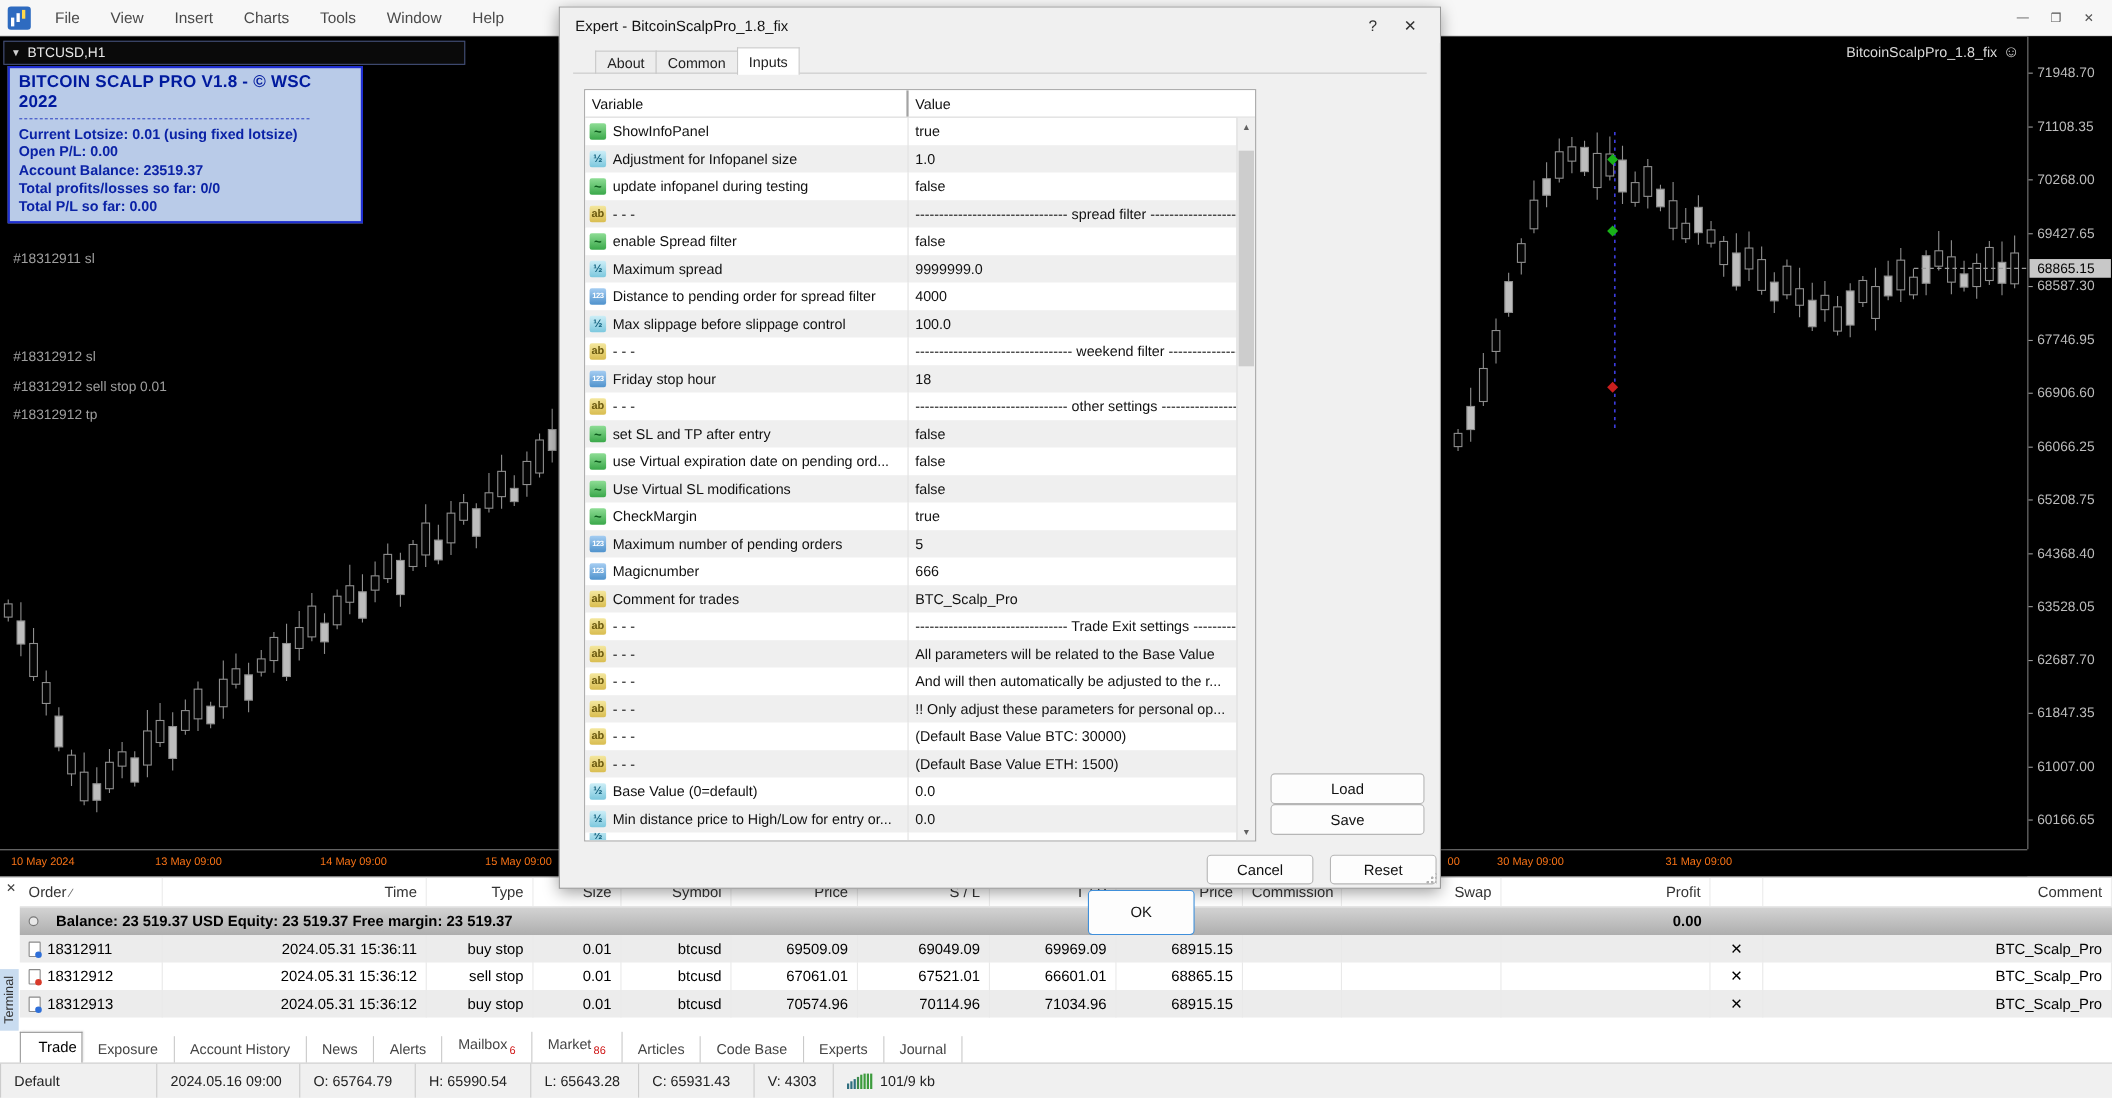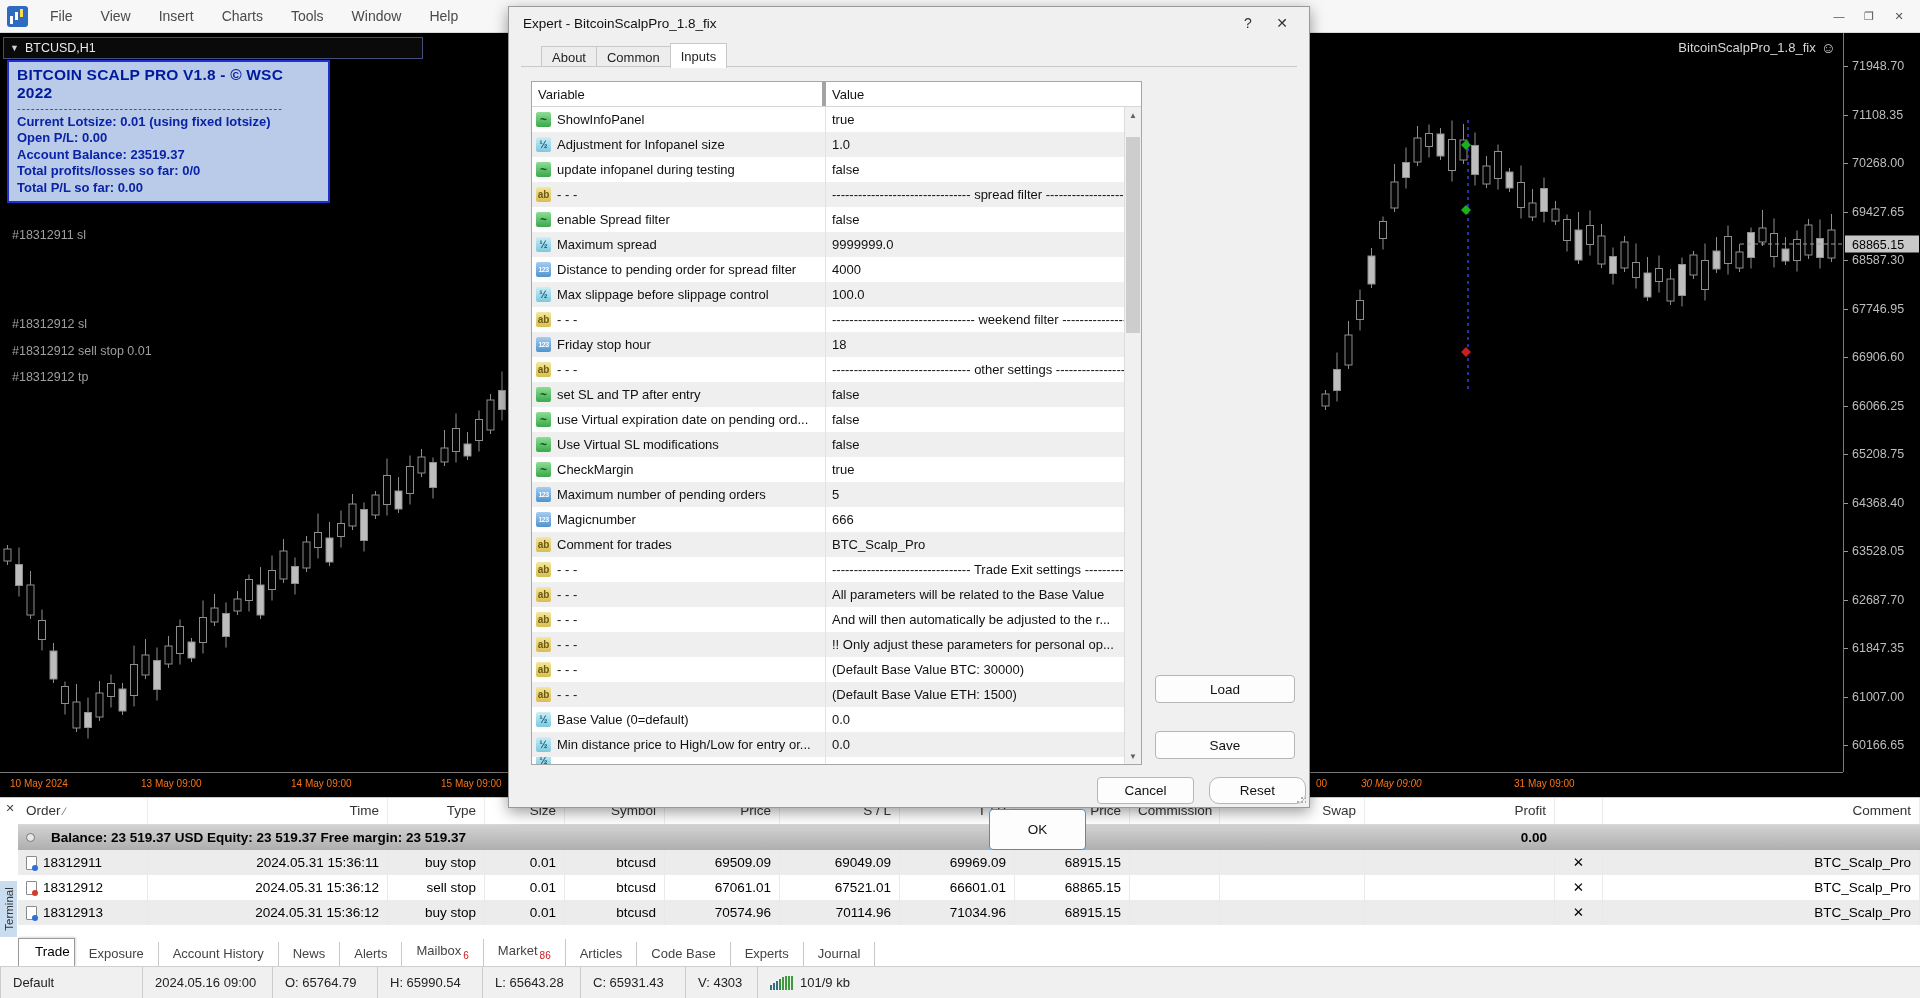--- a/index.html
+++ b/index.html
@@ -57,21 +57,21 @@
   .d-tabs { display:flex; padding-left:32px; height:24px; margin-top:4px; }
   .d-tab { font-size:13px; color:#222; padding:3px 10px 0 10px; border:1px solid #c8c8c8; border-bottom:none;
     background:#ededed; margin-right:-1px; height:21px; margin-top:3px; }
   .d-tab.active { background:#fff; height:25px; margin-top:0; position:relative; z-index:2; padding-top:5px; }
   .d-tabline { position:absolute; left:12px; right:12px; top:59px; border-top:1px solid #c8c8c8; }
 
   .d-table { position:absolute; left:22px; top:74px; width:611px; height:684px; background:#fff;
     border:1px solid #a6a6a6; overflow:hidden; }
   .dt-head { display:flex; height:25px; border-bottom:1px solid #d6d6d6; background:#fff; }
   .dt-head div { font-size:13px; color:#111; line-height:25px; }
-  .dt-h1 { width:294px; padding-left:6px; border-right:4px solid #a3a3a3; }
+  .dt-h1 { width:294px; padding-left:6px; border-right:2px solid #a3a3a3; }
   .dt-h2 { flex:1; padding-left:6px; }
   .drows { position:absolute; left:0; top:25px; right:17px; bottom:0; overflow:hidden; }
   .drow { display:flex; height:25px; background:#fff; }
   .drow.alt { background:#efefef; }
   .dname { width:294px; border-right:1px solid #e2e2e2; display:flex; align-items:center; gap:6px;
     padding-left:4px; font-size:13px; color:#111; white-space:nowrap; overflow:hidden; }
   .dval { flex:1; font-size:13px; color:#111; line-height:25px; padding-left:6px; white-space:nowrap; overflow:hidden; }
   .dicon { flex:0 0 15px; width:15px; height:15px; border-radius:2px; display:flex; align-items:center;
     justify-content:center; font-weight:bold; }
   .i-bool   { background:linear-gradient(#8edd95,#3aa84a); color:#0c5b1c; font-size:12px; }
@@ -80,24 +80,24 @@
   .i-string { background:linear-gradient(#f4e79e,#d9bd50); color:#6b5a10; font-size:10px; }
   .d-scroll { position:absolute; right:0; top:25px; bottom:0; width:17px; background:#f0f0f0;
     border-left:1px solid #dcdcdc; }
   .d-thumb { position:absolute; left:1px; top:30px; width:14px; height:196px; background:#cdcdcd; }
   .d-arrow { position:absolute; left:0; width:16px; height:16px; font-size:8px; color:#606060; display:flex;
     align-items:center; justify-content:center; }
   .d-arrow.up { top:0; } .d-arrow.down { bottom:0; }
 
   .btn { position:absolute; width:140px; height:28px; background:#fdfdfd; border:1px solid #b6b6b6;
     border-radius:4px; font-size:13.5px; color:#111; display:flex; align-items:center; justify-content:center; }
-  .btn-load { left:646px; top:668px; } .btn-save { left:646px; top:724px; }
+  .btn-load { left:646px; top:696px; } .btn-save { left:646px; top:724px; }
   .btn-ok { left:480px; top:802px; width:97px; height:41px; border:1.5px solid #3f8fda;text-align:right; }
   .btn-cancel { left:588px; top:770px; width:97px; height:27px; }
-  .btn-reset { left:700px; top:770px; width:97px; height:27px;border-radius:10px; }
+  .btn-reset { left:700px; top:770px; width:97px; height:27px; }
   .grip { position:absolute; right:3px; bottom:3px; width:10px; height:10px;
     background:radial-gradient(circle at 2px 8px,#b0b0b0 1px,transparent 1.5px),
                radial-gradient(circle at 6px 8px,#b0b0b0 1px,transparent 1.5px),
                radial-gradient(circle at 6px 4px,#b0b0b0 1px,transparent 1.5px),
                radial-gradient(circle at 10px 8px,#b0b0b0 1px,transparent 1.5px),
                radial-gradient(circle at 10px 4px,#b0b0b0 1px,transparent 1.5px),
                radial-gradient(circle at 10px 0px,#b0b0b0 1px,transparent 1.5px); }
 
   
   .terminal { position:absolute; left:0; top:797px; width:1920px; height:169px; background:#fff;
@@ -399,21 +399,21 @@
         </div>
       <div class="price-box" id="price-box" style="top: 211px;">68865.15</div>
     </div>
     <div class="date-axis">
       <div id="date-labels">
           <div class="dlabel" style="left: 10px;">10 May 2024</div>
           <div class="dlabel" style="left: 141px;">13 May 09:00</div>
           <div class="dlabel" style="left: 291px;">14 May 09:00</div>
           <div class="dlabel" style="left: 441px;">15 May 09:00</div>
           <div class="dlabel" style="left: 1316px;">00</div>
-          <div class="dlabel" style="left: 1361px; font-style: italic;">30 May 09:00</div>
+          <div class="dlabel" style="left: 1361px;">30 May 09:00</div>
           <div class="dlabel" style="left: 1514px;">31 May 09:00</div>
         </div>
     </div>
   </div>
 
   <div class="dialog">
     <div class="d-title">
       <span class="d-title-text">Expert - BitcoinScalpPro_1.8_fix</span>
       <span class="d-help">?</span>
       <span class="d-close">✕</span>

